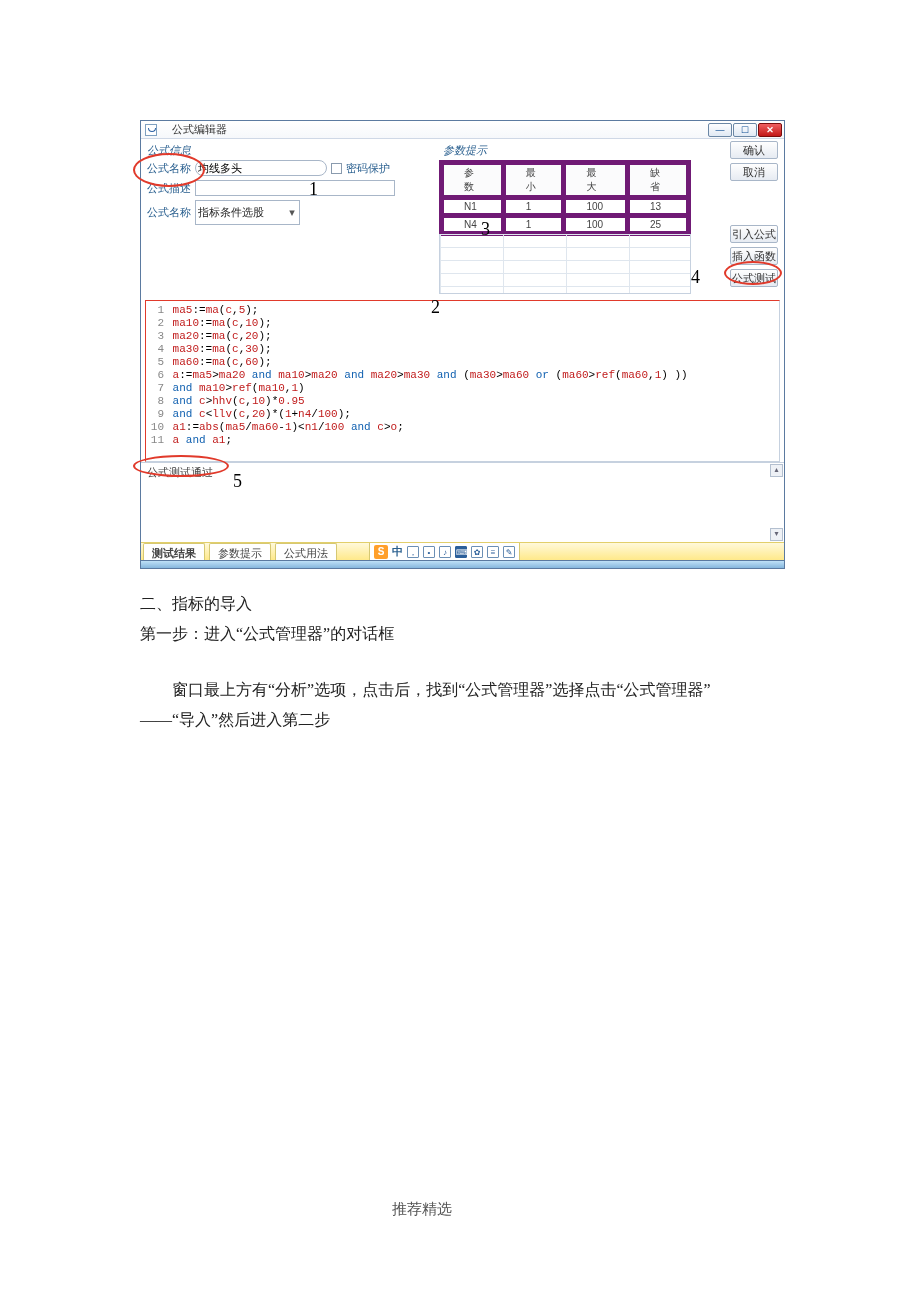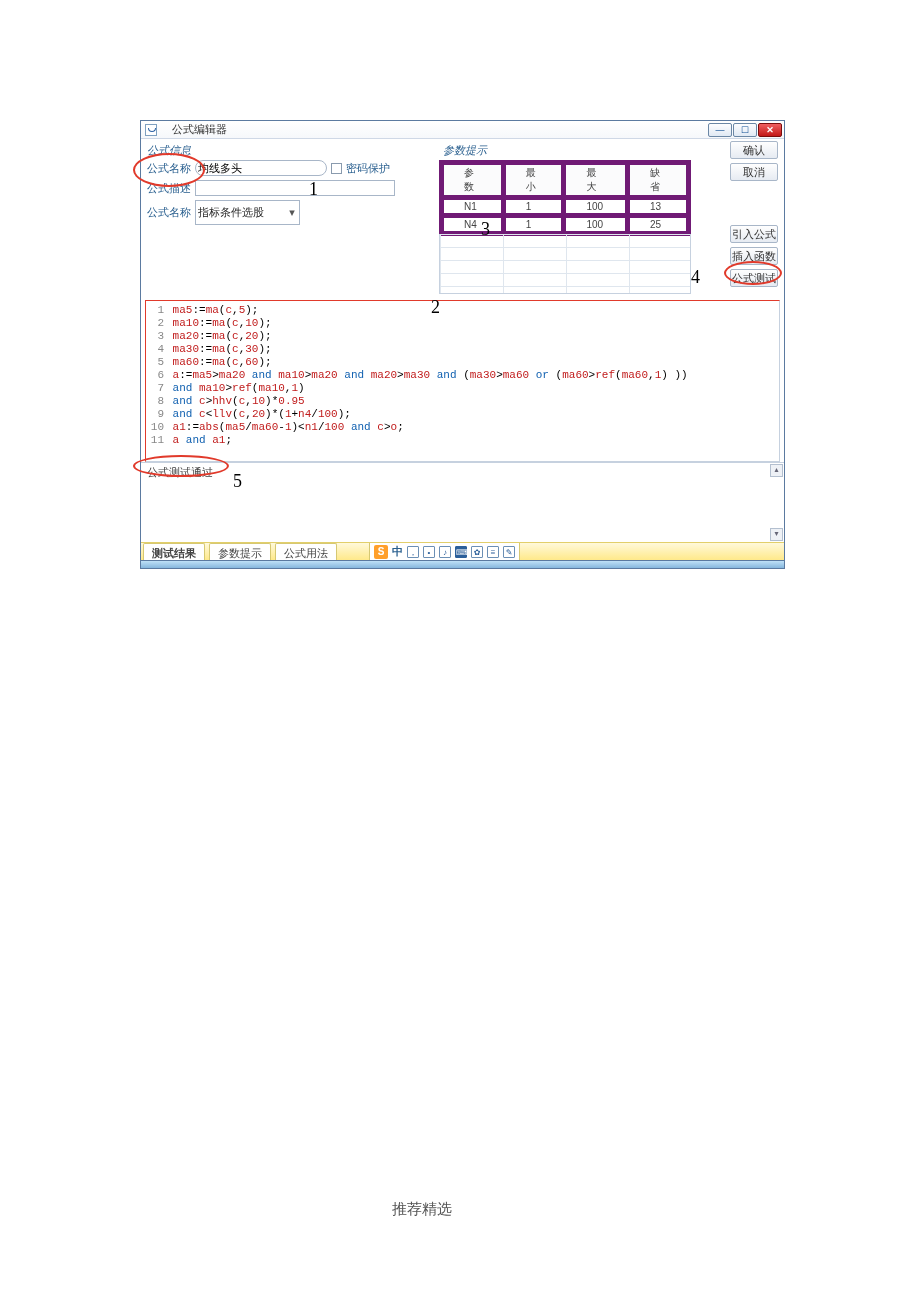--- a/index.html
+++ b/index.html
@@ -320,15 +320,21 @@
         <span class="mini">♪</span>
         <span class="mini minidark">⌨</span>
         <span class="mini">✿</span>
         <span class="mini">≡</span>
         <span class="mini">✎</span>
       </div>
     </div>
     <div class="taskbar-slice"></div>
   </div>
 
+  <div class="doc">
+    <p>二、指标的导入</p>
+    <p>第一步：进入“公式管理器”的对话框</p>
+    <p class="indent">窗口最上方有“分析”选项，点击后，找到“公式管理器”选择点击“公式管理器”</p>
+    <p>——“导入”然后进入第二步</p>
+  </div>
 
   <div class="footer">推荐精选</div>
 </div>
 
 </body></html>

